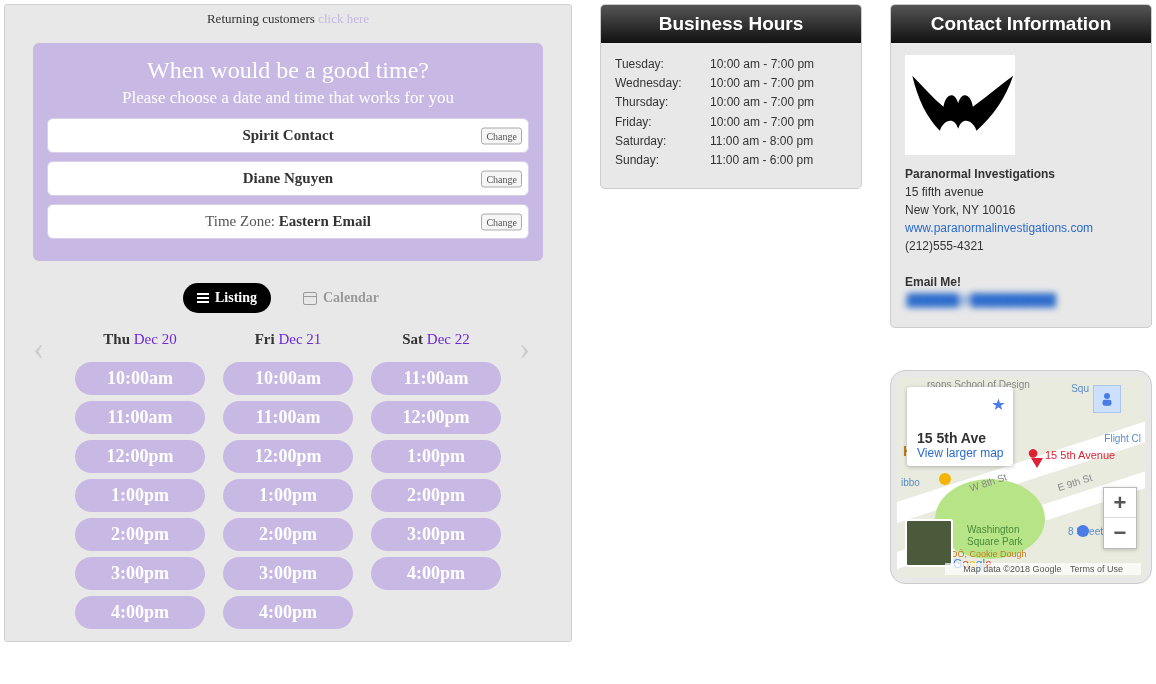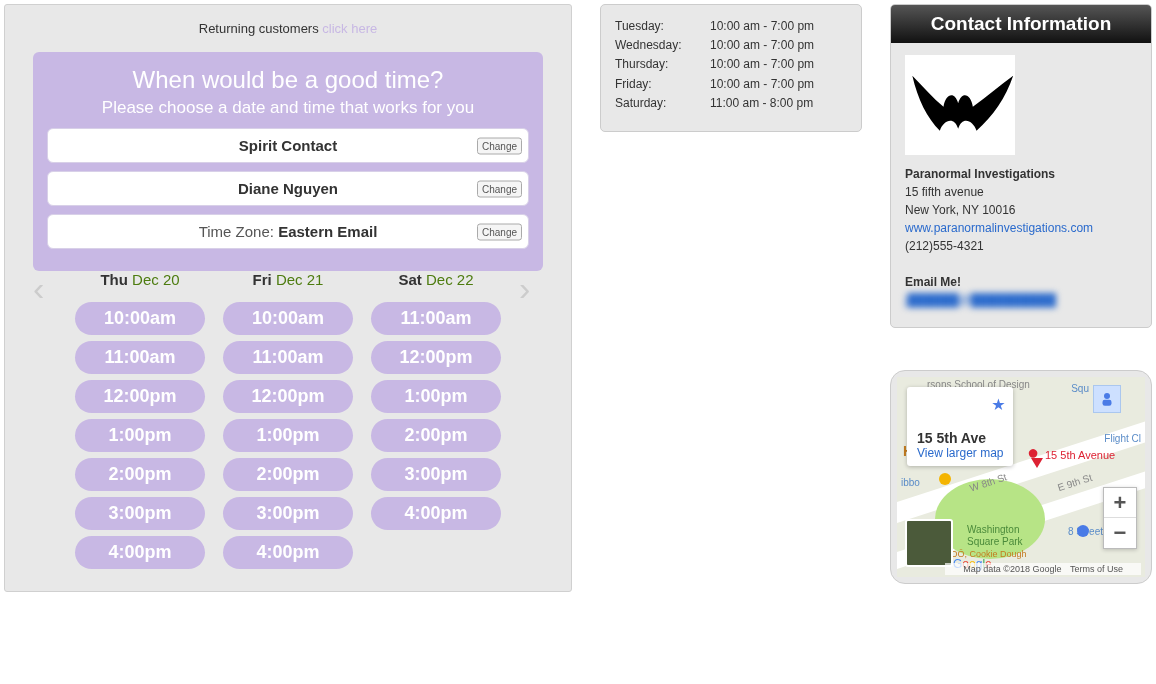--- a/index.html
+++ b/index.html
@@ -14,21 +14,22 @@
     display: flex;
     gap: 28px;
     padding: 4px;
     width: 1156px;
   }
   .left {
     width: 570px;
     background: #e8e8e8;
     border: 1px solid #d0d0d0;
     border-radius: 3px;
-    padding: 16px 28px;
+    padding: 6px 28px;
+    font-family: Liberation Serif, serif;
   }
   .right {
     flex: 1;
     display: flex;
     gap: 28px;
   }
   .col { display:flex; flex-direction:column; gap: 42px; }
   .returning {
     text-align:center;
     font-size:13px;
@@ -88,21 +89,21 @@
     font-weight:bold;
     cursor:pointer;
     display:flex; align-items:center; gap:6px;
   }
   .tab.active { background:#000; color:#fff;}
   .tab.inactive { color:#9a9a9a;}
   .daygrid { display:flex; gap:18px; position:relative; align-items:flex-start;}
   .daycol { flex:1; text-align:center;}
   .dayhdr { font-size:15px; margin-bottom:14px;}
   .dayhdr .d1 { font-weight:bold; }
-  .dayhdr .d2 { color:#4d7c0f; }
+  .dayhdr .d2 { color:#6d28d9; }
   .slot {
     background:#c8b8e4;
     color:#fff;
     font-weight:bold;
     font-size:18px;
     border-radius:20px;
     padding:6px 0;
     margin:6px 0;
     cursor:pointer;
   }
@@ -192,20 +193,34 @@
       <div class="selrow">
         <span class="bold">Diane Nguyen</span>
         <span class="changebtn">Change</span>
       </div>
       <div class="selrow">
         <span class="tznote">Time Zone: </span><span class="bold">Eastern Email</span>
         <span class="changebtn">Change</span>
       </div>
     </div>
 
+    <div class="tabs">
+      <div class="tab active">
+        <span class="icon-lines">
+            <span></span>
+            <span></span>
+            <span></span>
+          </span>
+        <span>Listing</span>
+      </div>
+      <div class="tab inactive">
+        <span class="icon-cal"></span>
+        <span>Calendar</span>
+      </div>
+    </div>
 
     <div class="daygrid">
       <div class="navchev">‹</div>
       <div class="daycol" id="col0">
           <div class="dayhdr"><span class="d1">Thu</span> <span class="d2">Dec 20</span></div>
           <div class="slot">10:00am</div>
           <div class="slot">11:00am</div>
           <div class="slot">12:00pm</div>
           <div class="slot">1:00pm</div>
           <div class="slot">2:00pm</div>
@@ -231,40 +246,45 @@
           <div class="slot">3:00pm</div>
           <div class="slot">4:00pm</div>
         </div>
       <div class="navchev">›</div>
     </div>
   </div>
 
   <div class="right">
     <div class="col">
       <div class="panel">
+        <div class="panelhdr">Business Hours</div>
         <div class="panelbody" id="hoursbody">
             <div class="hoursrow">
               <div class="day">Tuesday:</div>
               <div>10:00 am - 7:00 pm</div>
             </div>
             <div class="hoursrow">
               <div class="day">Wednesday:</div>
               <div>10:00 am - 7:00 pm</div>
             </div>
             <div class="hoursrow">
               <div class="day">Thursday:</div>
               <div>10:00 am - 7:00 pm</div>
             </div>
             <div class="hoursrow">
               <div class="day">Friday:</div>
               <div>10:00 am - 7:00 pm</div>
             </div>
             <div class="hoursrow">
               <div class="day">Saturday:</div>
               <div>11:00 am - 8:00 pm</div>
+            </div>
+            <div class="hoursrow">
+              <div class="day">Sunday:</div>
+              <div>11:00 am - 6:00 pm</div>
             </div>
           </div>
       </div>
     </div>
 
     <div class="col">
       <div class="panel">
         <div class="panelhdr">Contact Information</div>
         <div class="panelbody contactbody">
           <div class="logo">

